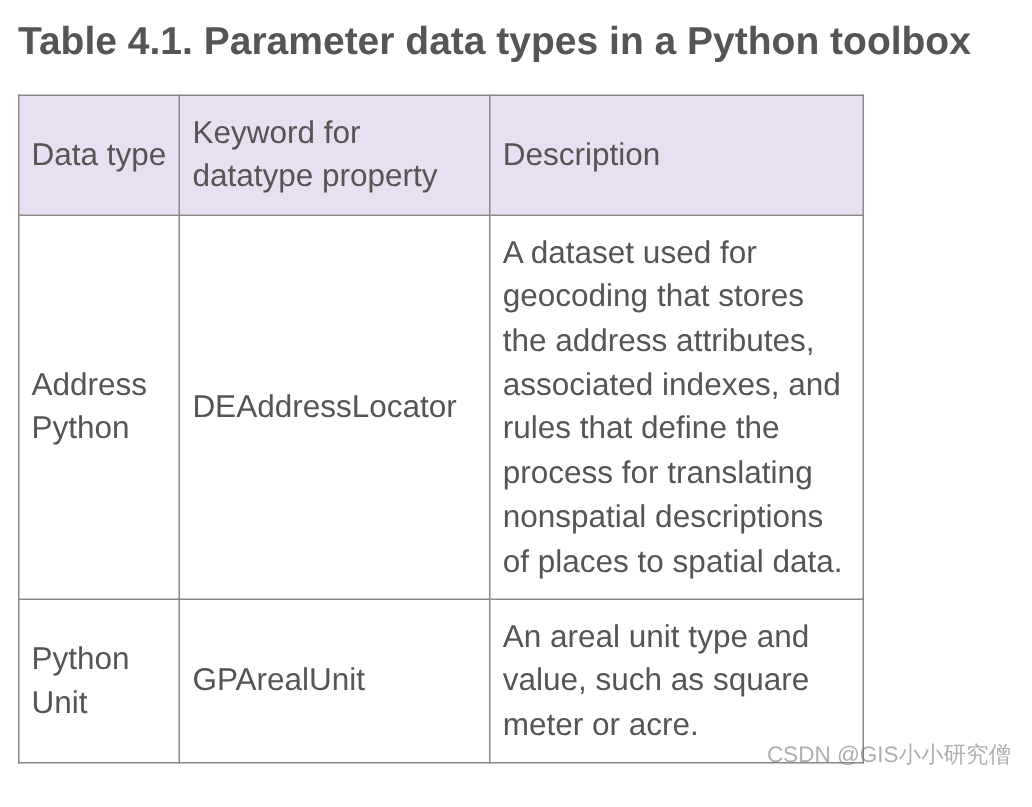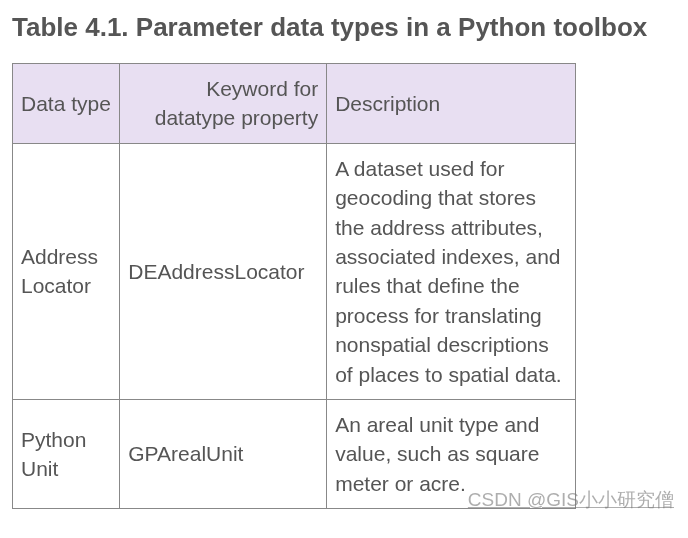--- a/index.html
+++ b/index.html
@@ -30,48 +30,47 @@
       vertical-align: middle;
       font-size: 21px;
       color: #555;
       line-height: 1.4;
       font-weight: 400;
     }
     th {
       background-color: #e8dff2;
     }
     .col1 { width: 100px; }
-    .col2 { width: 200px; text-align: right; }
+    .col2 { width: 200px; }
     .col3 { width: 320px; }
     .watermark {
       position: absolute;
       bottom: 6px;
       right: 14px;
-      font-size: 19px;
+      font-size: 15px;
       color: rgba(120,120,120,0.6);
       font-family: Arial, sans-serif;
-      text-decoration: underline;
     }
   </style>
 </head>
 <body>
 
 <h2 class="title">Table 4.1. Parameter data types in a Python toolbox</h2>
 
 <table>
   <thead>
     <tr>
       <th class="col1">Data type</th>
       <th class="col2">Keyword for datatype property</th>
       <th class="col3">Description</th>
     </tr>
   </thead>
   <tbody>
     <tr>
-      <td>Address Locator</td>
+      <td>Address Python</td>
       <td>DEAddressLocator</td>
       <td>A dataset used for geocoding that stores the address attributes, associated indexes, and rules that define the process for translating nonspatial descriptions of places to spatial data.</td>
     </tr>
     <tr>
       <td>Python Unit</td>
       <td>GPArealUnit</td>
       <td>An areal unit type and value, such as square meter or acre.</td>
     </tr>
   </tbody>
 </table>

